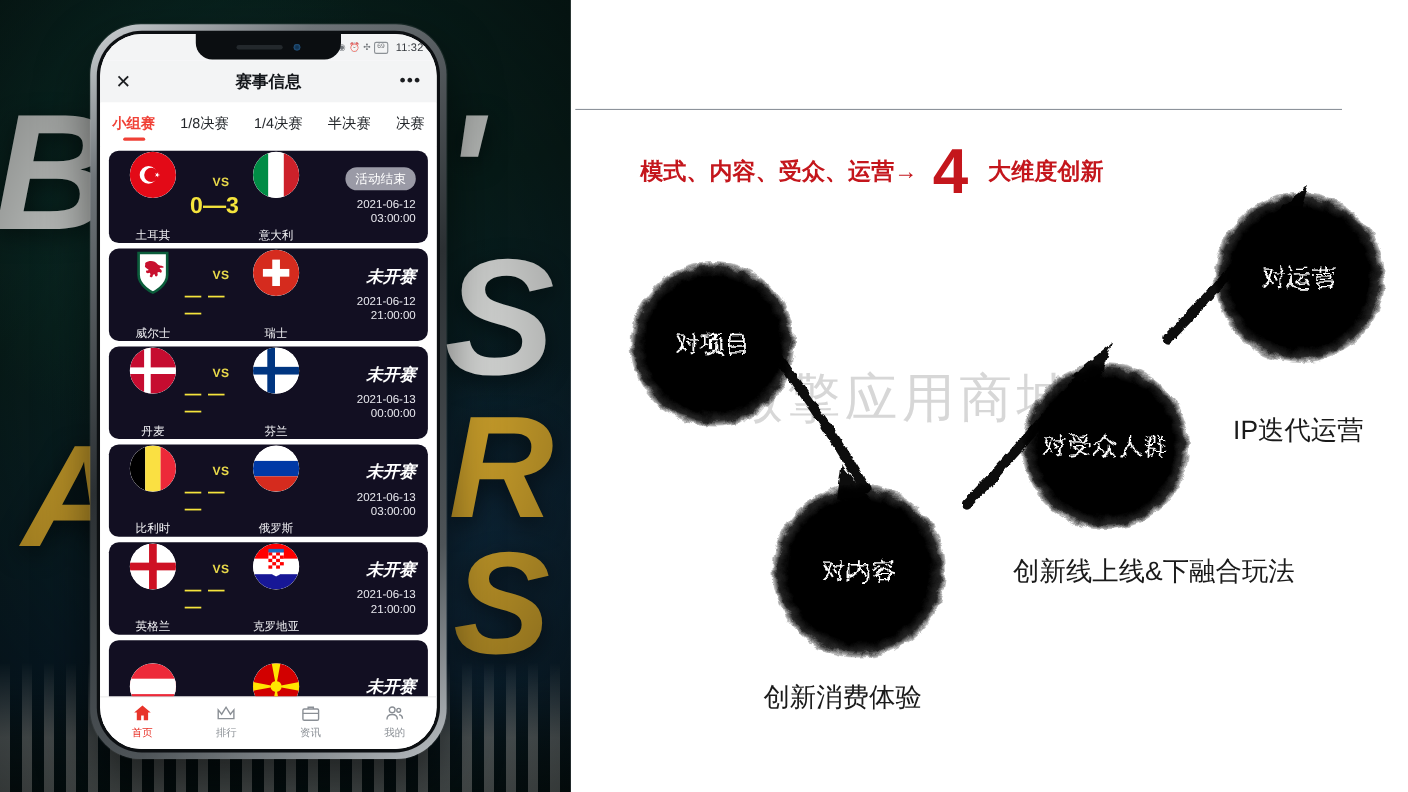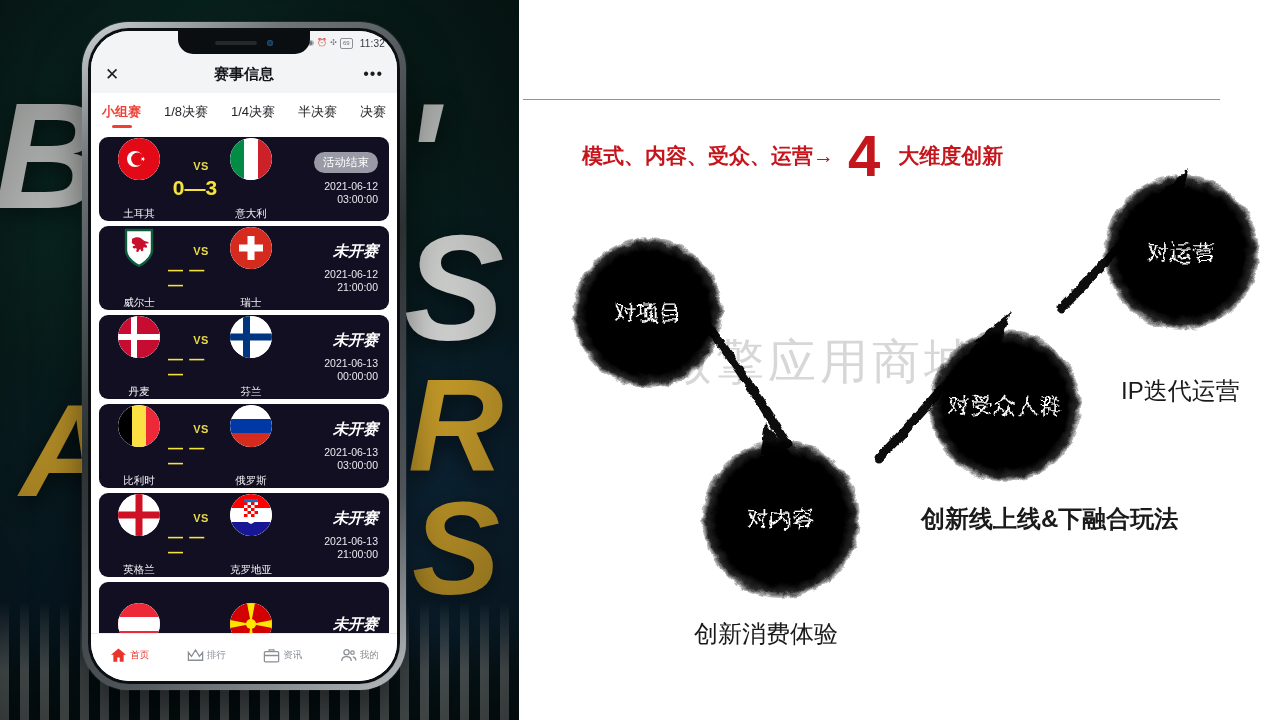--- a/index.html
+++ b/index.html
@@ -158,21 +158,21 @@
   }
   .match-time { font-size: 10.5px; color: #e9e9ef; line-height: 1.25; text-align: right; white-space: nowrap; }
 
   
   .tabbar {
     flex: 0 0 48px; background: #ffffff;
     border-top: 1px solid #ececec;
     display: flex; align-items: center; justify-content: space-around;
     padding-bottom: 4px;
   }
-  .tabbar-item { display: flex; flex-direction: row; align-items: center; gap: 2px; cursor: pointer; }
+  .tabbar-item { display: flex; flex-direction: column; align-items: center; gap: 2px; cursor: pointer; }
   .tabbar-item .ti-ico { width: 19px; height: 19px; display:block; }
   .tabbar-item .ti-label { font-size: 9.5px; color: #8a8f95; }
   .tabbar-item.active .ti-label { color: #e8342a; }
 
   
   .right-panel {
     position: absolute; left: 519px; top: 0; width: 761px; height: 720px;
     background: #ffffff; overflow: hidden;
   }
   .slide-divider {
@@ -605,21 +605,21 @@
     </div>
 
     <div class="bubble" style="left:183px; top:440px; width:158px; height:158px;justify-content:center;">
       <span class="bubble-label">对内容</span>
     </div>
     <div class="caption" style="left:175px; top:618px;">创新消费体验</div>
 
     <div class="bubble" style="left:410px; top:330px; width:152px; height:152px;">
       <span class="bubble-label">对受众人群</span>
     </div>
-    <div class="caption" style="left:402px; top:503px;font-weight:bold;">创新线上线&amp;下融合玩法</div>
+    <div class="caption" style="left:402px; top:503px;">创新线上线&amp;下融合玩法</div>
 
     <div class="bubble" style="left:585px; top:175px; width:155px; height:155px;">
       <span class="bubble-label">对运营</span>
     </div>
     <div class="caption" style="left:602px; top:375px;">IP迭代运营</div>
 
   </div>
 
 </div>
 

